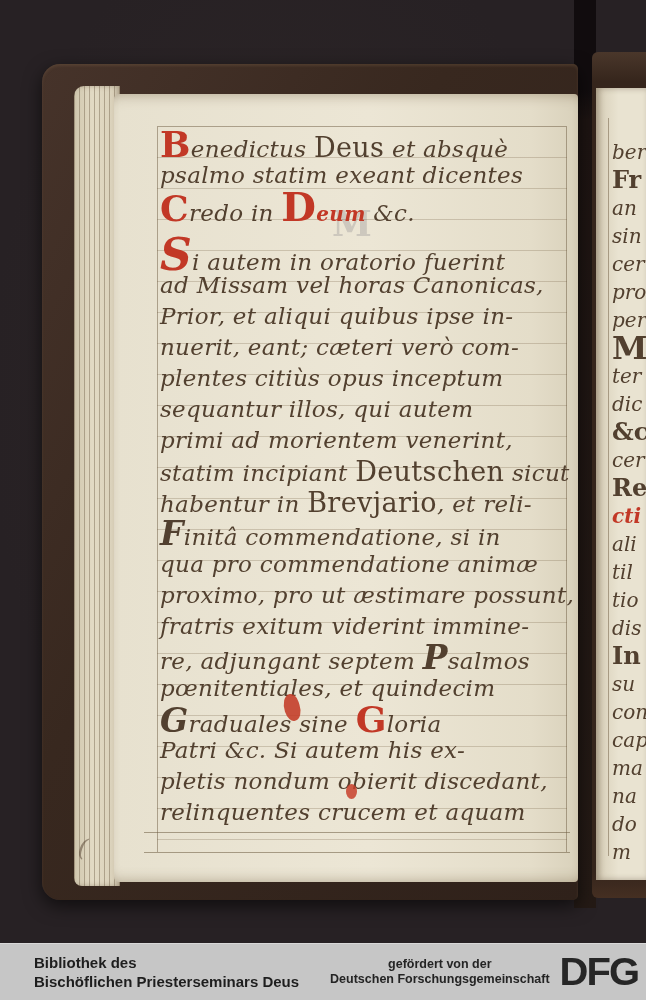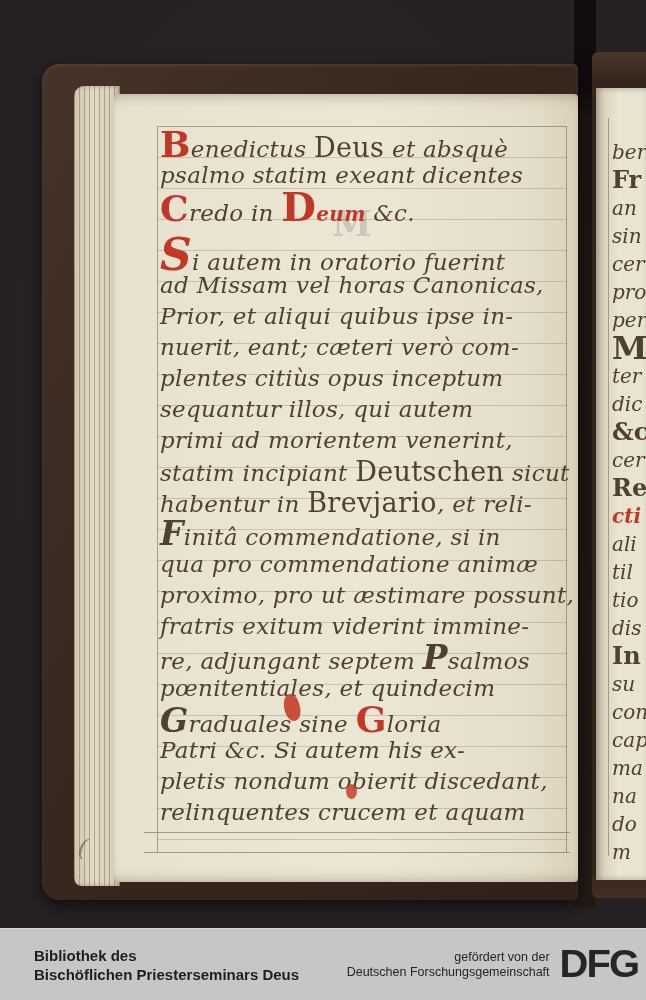--- a/index.html
+++ b/index.html
@@ -76,27 +76,27 @@
   .facing .margin-line { position:absolute; left:12px; top:30px; bottom:24px; width:1px;
     background:rgba(110,92,66,.5); }
   .frags { position:absolute; left:16px; top:50px; }
   .frag { height:28px; line-height:28px; font-style:italic; font-size:20px;
     color:#52402f; white-space:nowrap; }
   .frag .b  { font-weight:bold; font-size:24px; font-style:normal;text-align:right; }
   .frag .xl { font-weight:bold; font-size:32px; font-style:normal; }
   .frag .red{ color:#c23826; font-weight:bold; }
 
   
-  .footer { position:absolute; left:0; bottom:0; width:646px; height:72px;
+  .footer { position:absolute; left:0; bottom:0; width:646px; height:57px;
     background:#c6c6c6; display:flex; align-items:center;
     font-family:"Liberation Sans", sans-serif; color:#1e1e1e;
     border-top:1px solid #d8d8d8; }
   .lib { margin-left:34px; font-weight:bold; font-size:15px; line-height:19px; }
   .spacer { flex:1; }
-  .funding { text-align:right; font-weight:normal; font-size:12.5px; line-height:15px;
+  .funding { text-align:center; font-weight:bold; font-size:12.5px; line-height:15px;
     margin-right:10px; color:#242424; }
   .dfg-logo { font-weight:bold; font-size:40px; letter-spacing:-2px; margin-right:8px;
     transform:scaleY(.95); color:#262626; }
 </style>
 </head>
 <body>
 
 <div class="scene">
 
   <div class="gutter"></div>

